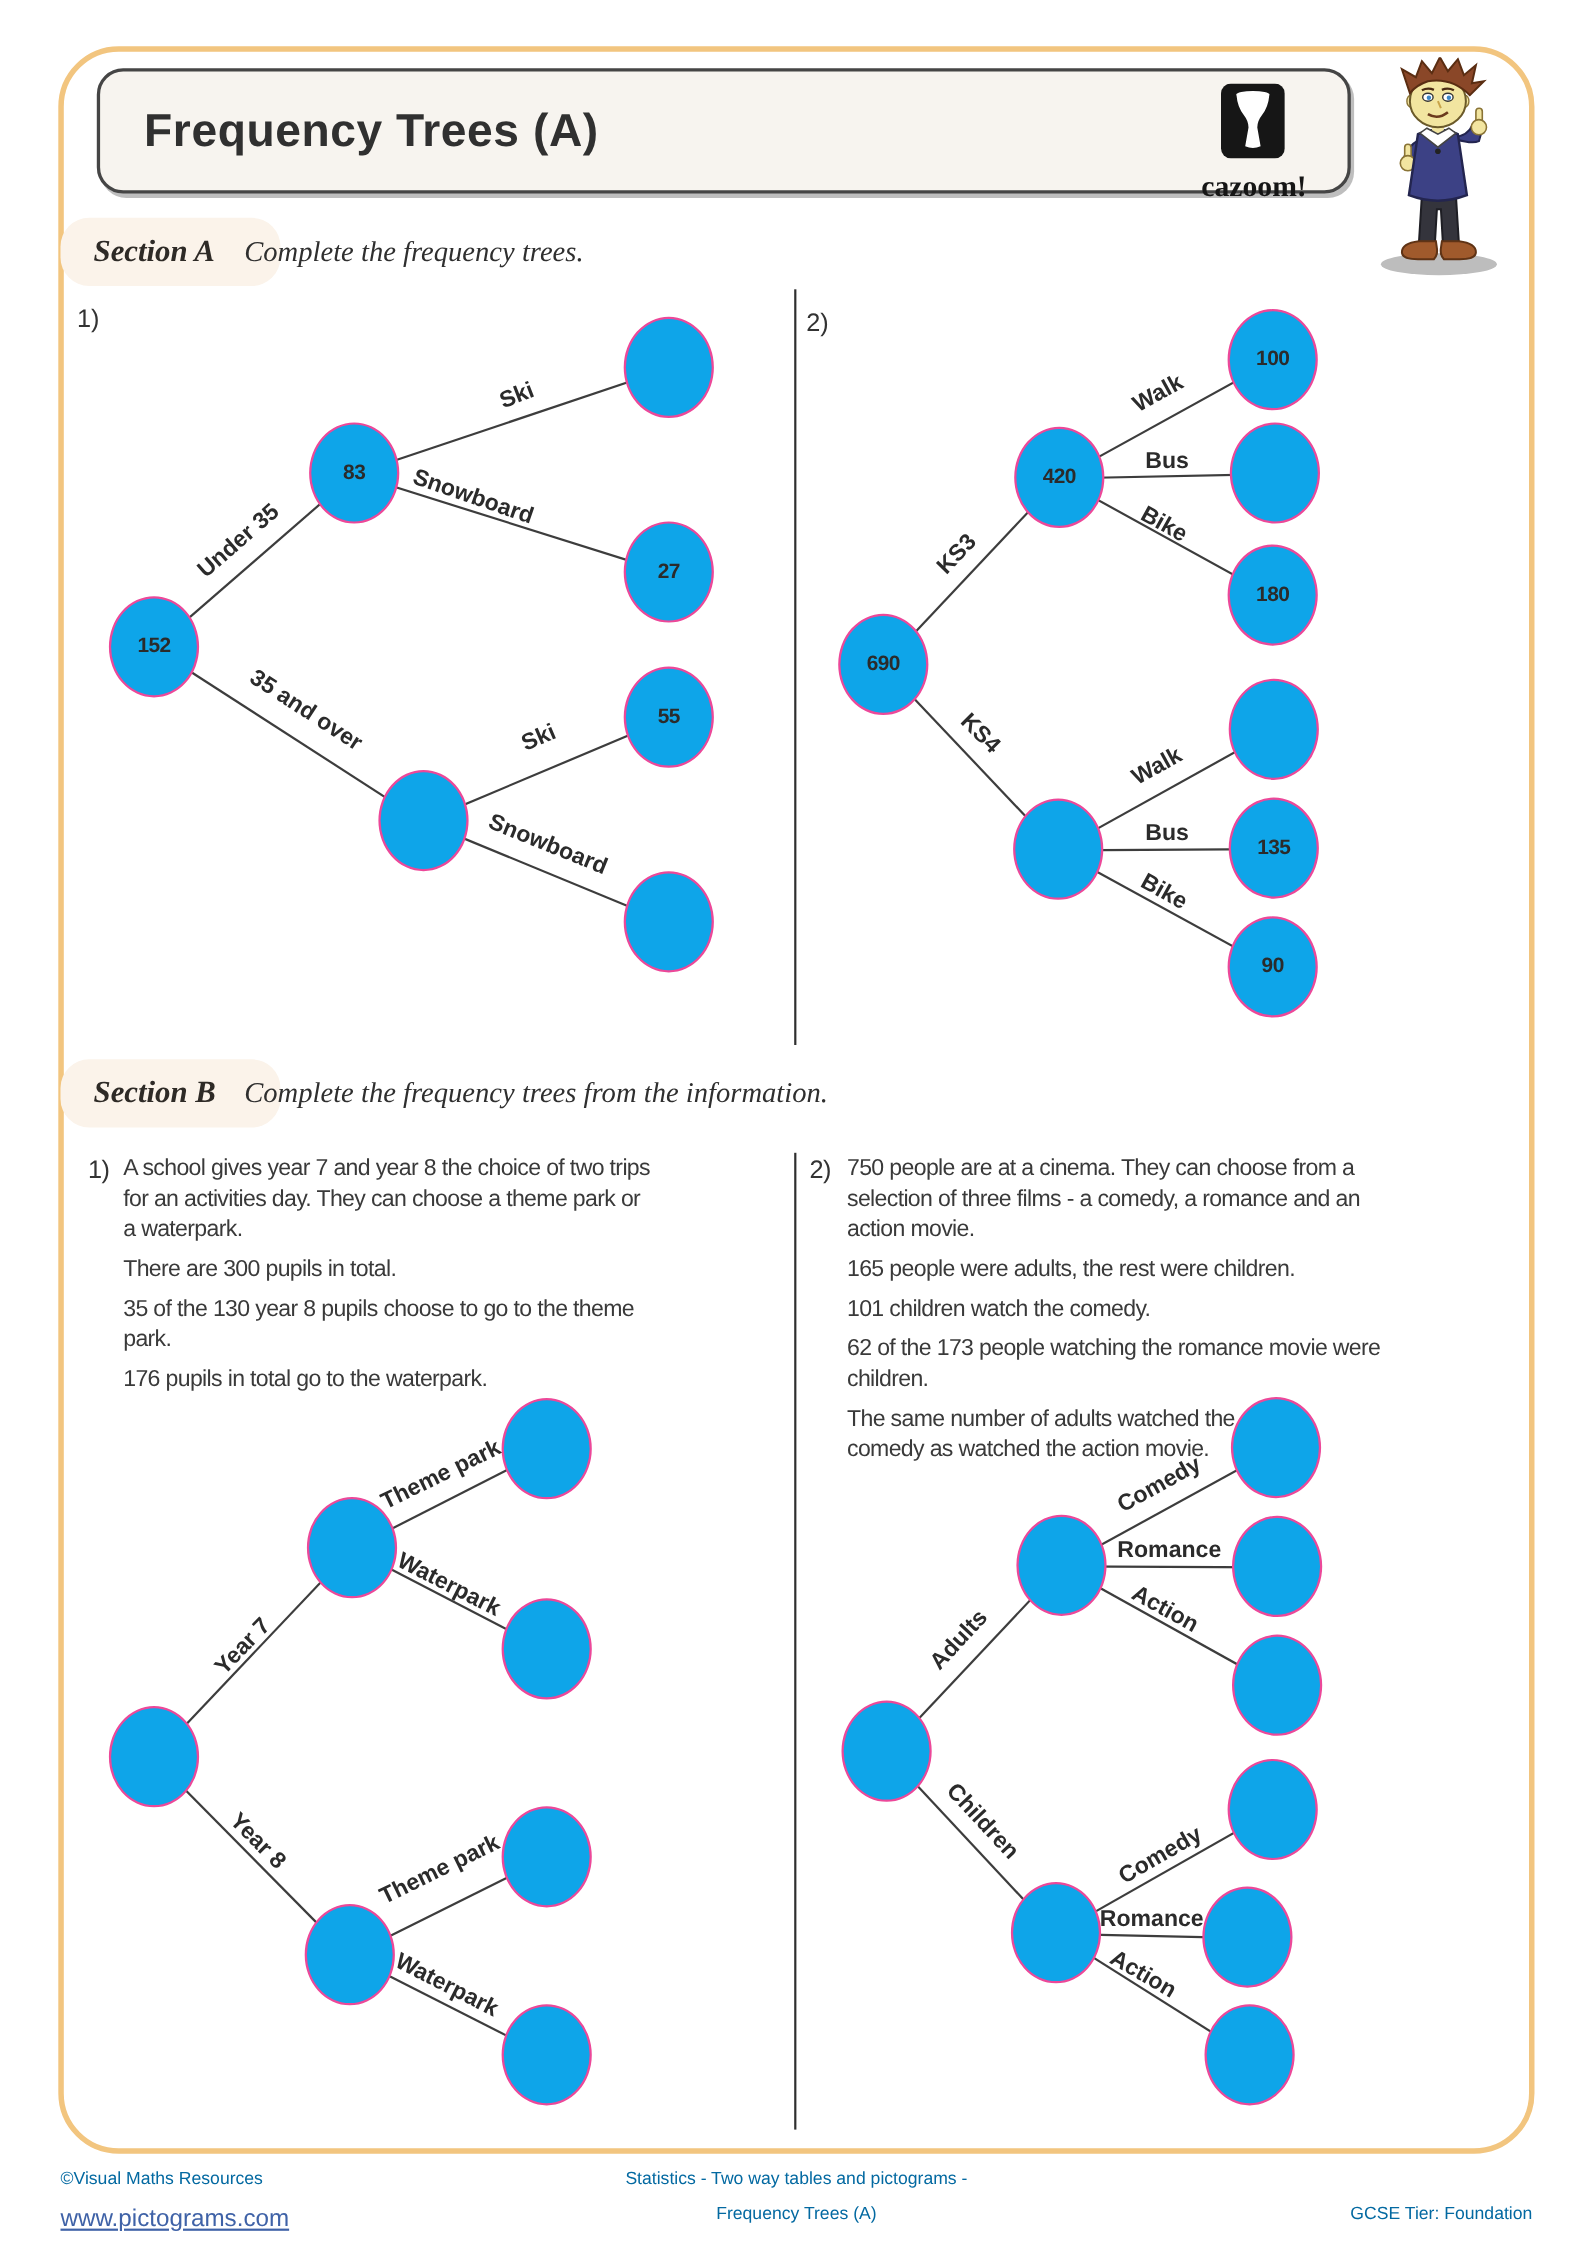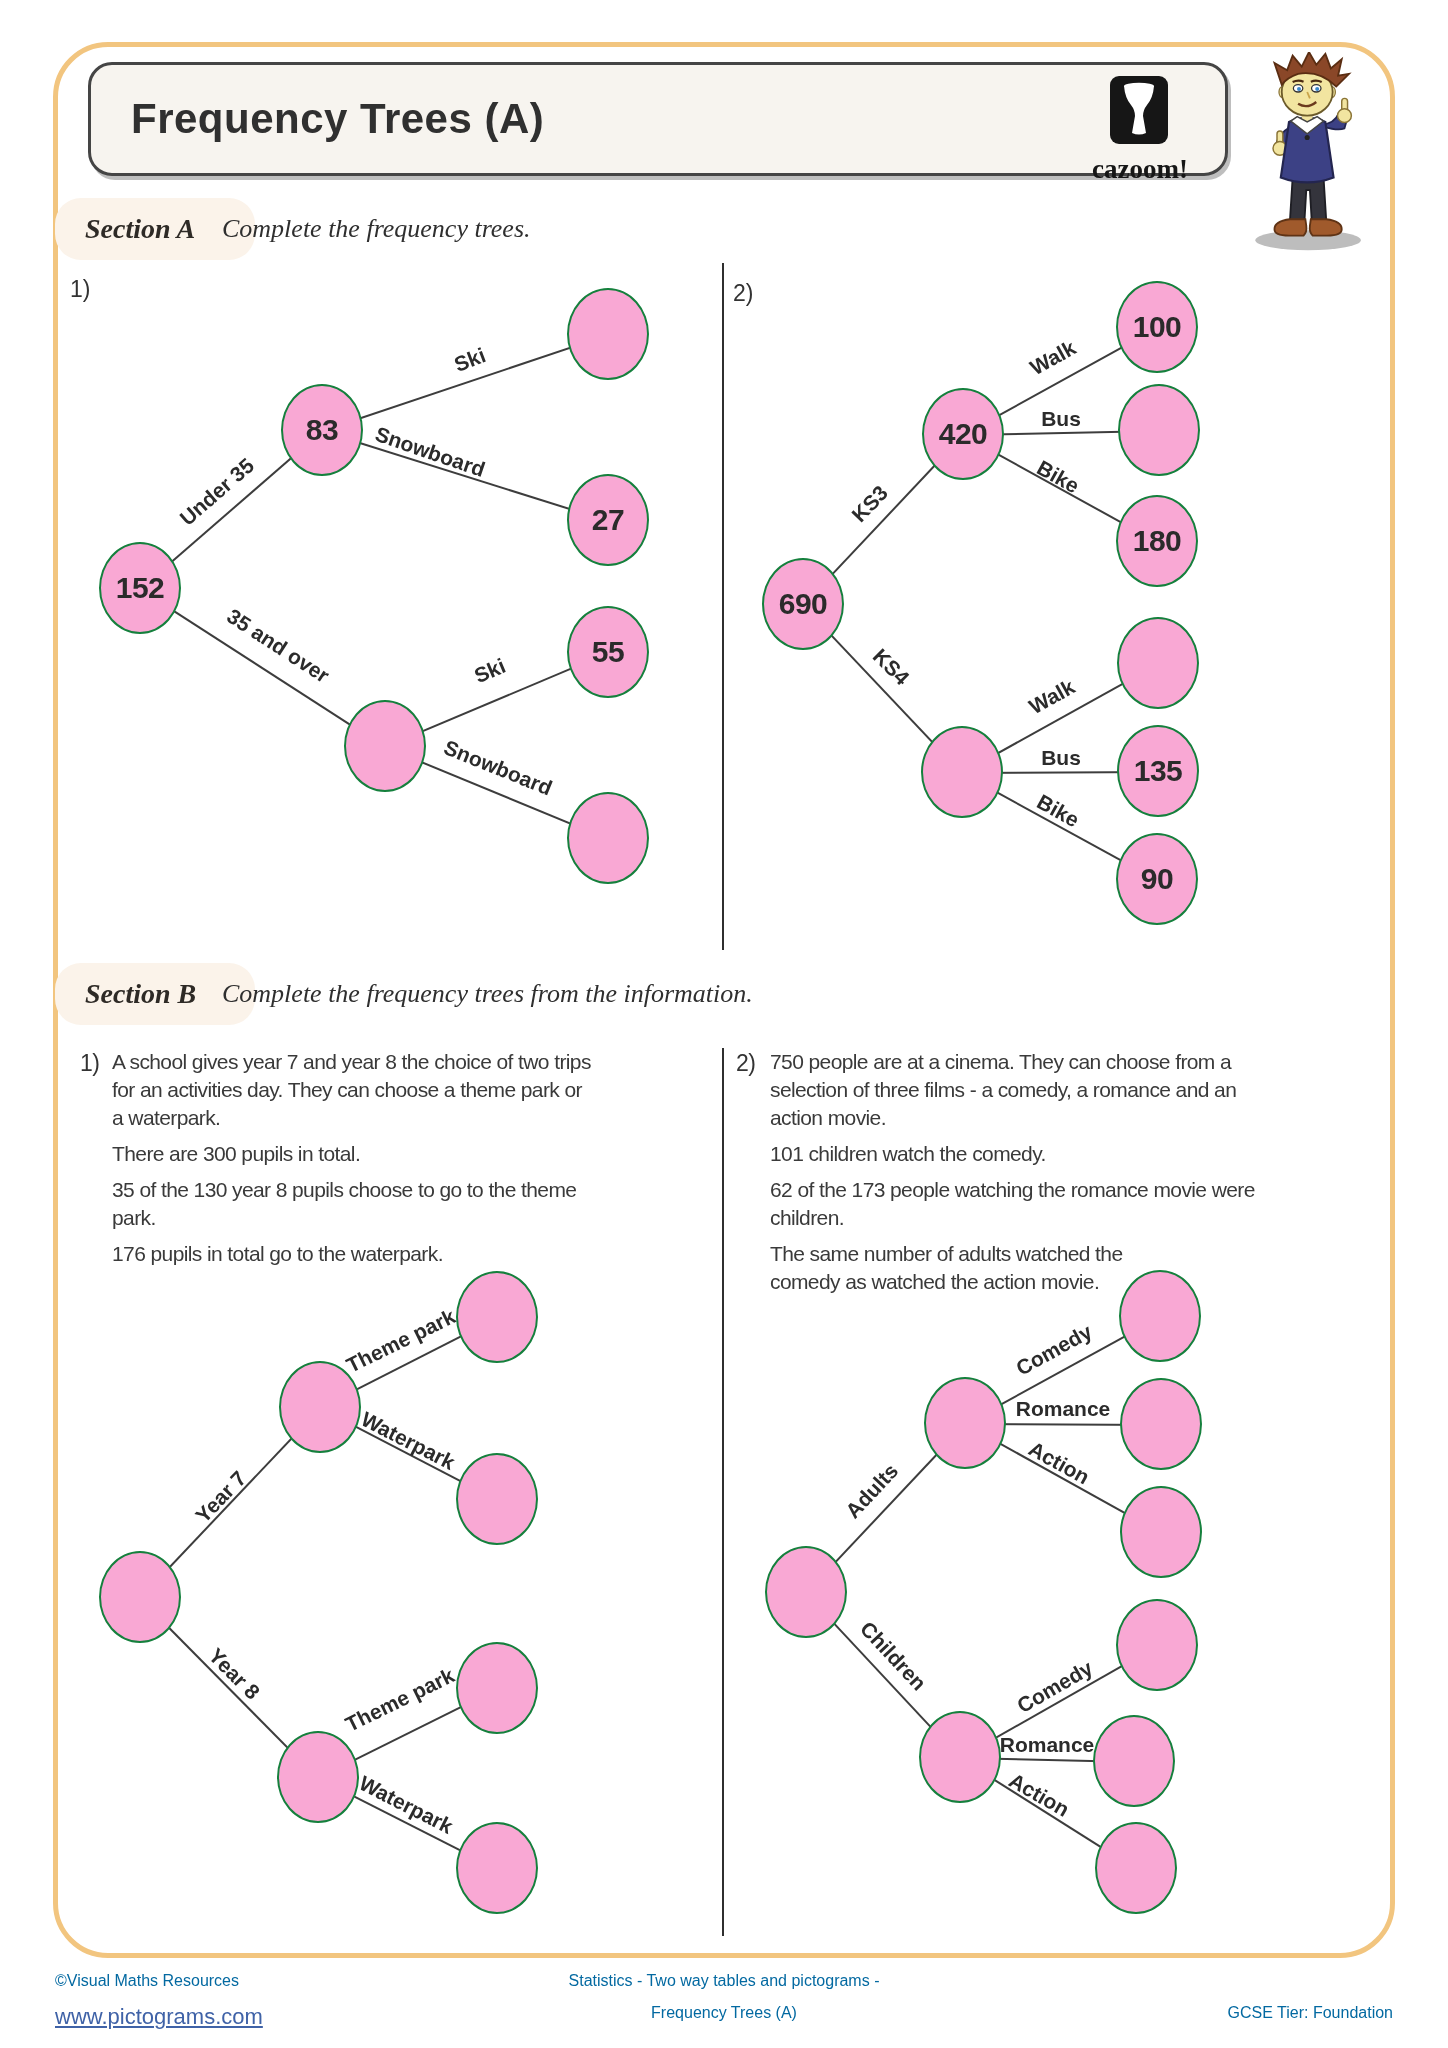--- a/index.html
+++ b/index.html
@@ -16,24 +16,24 @@
              font-family:"Liberation Serif",serif;font-weight:700;font-size:27px;color:#161616;margin-top:11px;}
   .character{position:absolute;left:1250px;top:52px;width:118px;height:200px;z-index:4;}
   .pill{position:absolute;left:55px;width:200px;height:62px;box-sizing:border-box;background:#fbf3ea;
         border-radius:26px;display:flex;align-items:center;padding-left:30px;
         font-family:"Liberation Serif",serif;font-style:italic;font-weight:700;font-size:28px;color:#2e2a26;}
   .instruction{position:absolute;left:222px;height:62px;display:flex;align-items:center;
         font-family:"Liberation Serif",serif;font-style:italic;font-size:26px;color:#2f2f2f;}
   .qnum{position:absolute;font-size:23px;color:#333;}
   .divider{position:absolute;width:2px;background:#2f2f2f;}
   .edge{position:absolute;height:0;border-top:2px solid #3d3d3d;transform-origin:0 0;z-index:1;}
-  .node{position:absolute;width:82px;height:92px;box-sizing:border-box;background:#f9a8d4;
-        border:2px solid #15803d;border-radius:50%;transform:translate(-50%,-50%);
+  .node{position:absolute;width:82px;height:92px;box-sizing:border-box;background:#0ea5e9;
+        border:2px solid #ec4899;border-radius:50%;transform:translate(-50%,-50%);
         display:flex;align-items:center;justify-content:center;
-        font-weight:700;font-size:30px;letter-spacing:-.5px;color:#2b2b2b;z-index:3;}
+        font-weight:700;font-size:19px;letter-spacing:-.5px;color:#2b2b2b;z-index:3;}
   .elabel{position:absolute;transform:translate(-50%,-50%) rotate(var(--r,0deg));
         font-weight:700;font-size:21px;color:#2b2b2b;white-space:nowrap;z-index:2;}
   .ptext{position:absolute;width:485px;font-size:21px;line-height:28px;letter-spacing:-.6px;color:#3a3a3a;}
   .ptext p{margin:0 0 8px 0;}
   .ptext p.narrow{max-width:390px;}
   .footer-text{position:absolute;font-size:16px;color:#0369a1;}
   .footer-center{left:374px;width:700px;text-align:center;}
   .footer-right{left:1093px;width:300px;text-align:right;}
   a.site-link{color:#3f62a7;text-decoration:underline;font-size:22px;}
 </style>
@@ -155,20 +155,21 @@
 
   <div class="ptext" style="left:112px;top:1048px">
     <p>A school gives year 7 and year 8 the choice of two trips for an activities day. They can choose a theme park or a waterpark.</p>
     <p>There are 300 pupils in total.</p>
     <p>35 of the 130 year 8 pupils choose to go to the theme park.</p>
     <p>176 pupils in total go to the waterpark.</p>
   </div>
 
   <div class="ptext" style="left:770px;top:1048px">
     <p>750 people are at a cinema. They can choose from a selection of three films - a comedy, a romance and an action movie.</p>
+    <p>165 people were adults, the rest were children.</p>
     <p>101 children watch the comedy.</p>
     <p>62 of the 173 people watching the romance movie were children.</p>
     <p class="narrow">The same number of adults watched the comedy as watched the action movie.</p>
   </div>
 
   <div>
     <div class="edge" style="left: 140px; top: 1597px; width: 261.725px; transform: rotate(-0.812419rad);"></div>
     <div class="edge" style="left: 140px; top: 1597px; width: 253.148px; transform: rotate(0.790985rad);"></div>
     <div class="edge" style="left: 320px; top: 1407px; width: 198.567px; transform: rotate(-0.470404rad);"></div>
     <div class="edge" style="left: 320px; top: 1407px; width: 199.482px; transform: rotate(0.479341rad);"></div>

